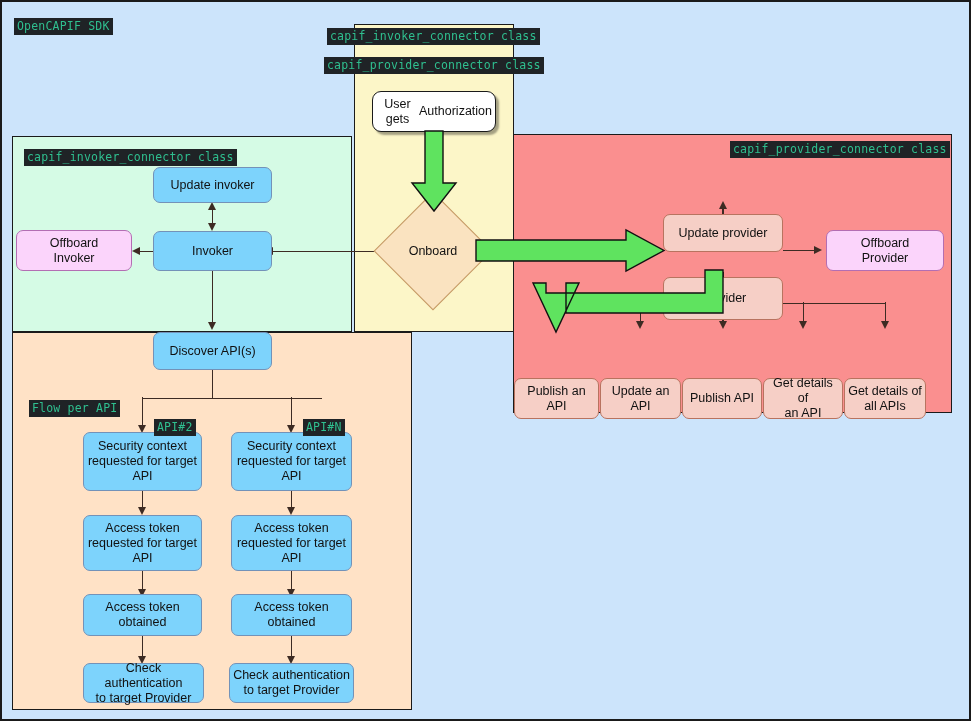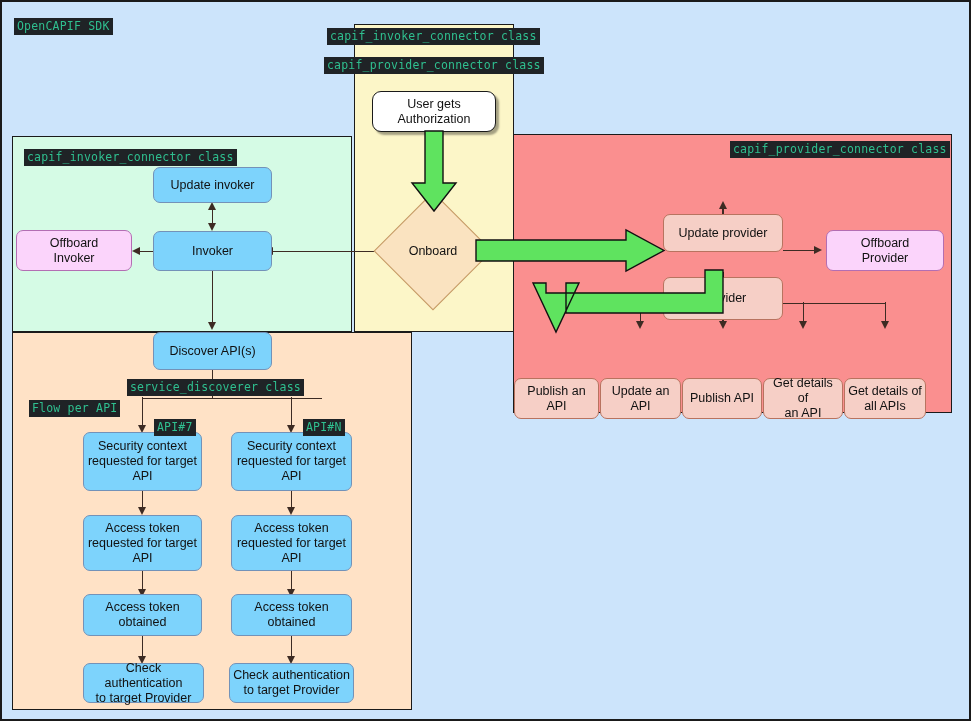--- a/index.html
+++ b/index.html
@@ -92,26 +92,25 @@
   <div class="region" id="region-invoker"></div>
   <div class="region" id="region-discoverer"></div>
   <div class="region" id="region-center"></div>
   <div class="region" id="region-provider"></div>
 
   <div class="codelabel" style="left:12px;top:16px;">OpenCAPIF SDK</div>
   <div class="codelabel" style="left:325px;top:26px;">capif_invoker_connector class</div>
   <div class="codelabel" style="left:322px;top:55px;">capif_provider_connector class</div>
   <div class="codelabel" style="left:22px;top:147px;">capif_invoker_connector class</div>
   <div class="codelabel" style="left:728px;top:139px;">capif_provider_connector class</div>
-  <div class="codelabel" style="left:125px;top:377px;">service_discoverer class</div>
   <div class="codelabel" style="left:27px;top:398px;">Flow per API</div>
-  <div class="codelabel" style="left:152px;top:417px;">API#7</div>
+  <div class="codelabel" style="left:152px;top:417px;">API#2</div>
   <div class="codelabel" style="left:301px;top:417px;">API#N</div>
 
-  <div class="node n-white" id="node-auth" style="left:370px;top:89px;width:124px;height:41px;flex-direction:column;">
+  <div class="node n-white" id="node-auth" style="left:370px;top:89px;width:124px;height:41px;flex-direction:row;">
     <span>User gets</span>
     <span>Authorization</span>
   </div>
 
   <div id="node-onboard" style="left:389px;top:207px;width:84px;height:84px;">
     <div class="dm"></div>
     <span>Onboard</span>
   </div>
 
   <div class="ln lnh" style="left:271px;top:248.5px;width:118px;"></div>

